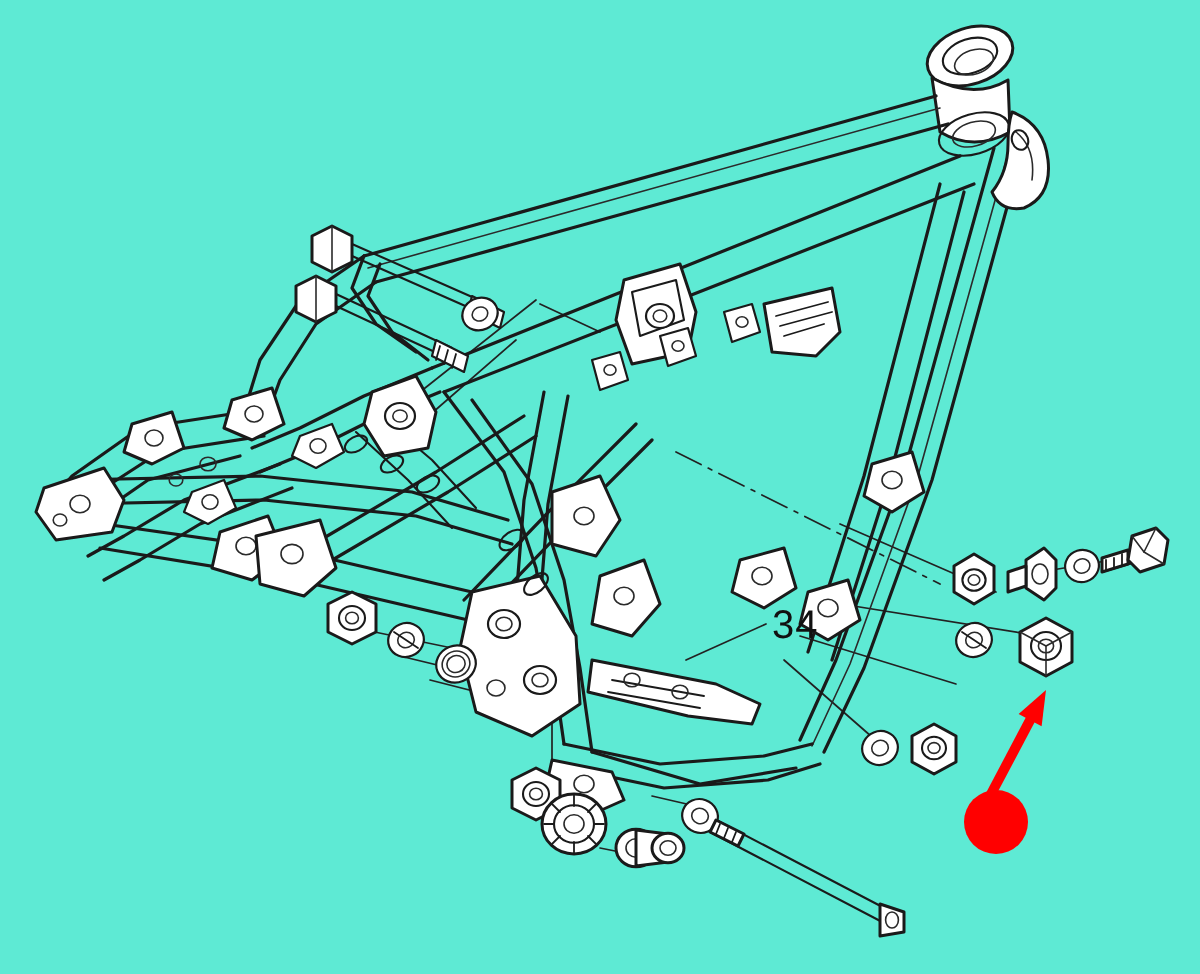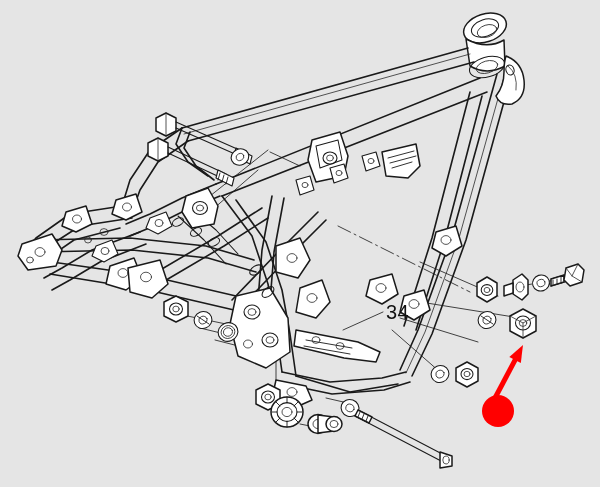--- a/index.html
+++ b/index.html
@@ -8,21 +8,21 @@
     padding: 0;
     background: #ffffff;
   }
   body {
     font-family: "Liberation Sans", sans-serif;
   }
   #stage {
     position: relative;
     width: 600px;
     height: 487px;
-    background: #e5e5e5;
+    background: #5eead4;
     overflow: hidden;
   }
   #diagram {
     position: absolute;
     left: 0;
     top: 0;
     width: 600px;
     height: 487px;
     display: block;
   }

